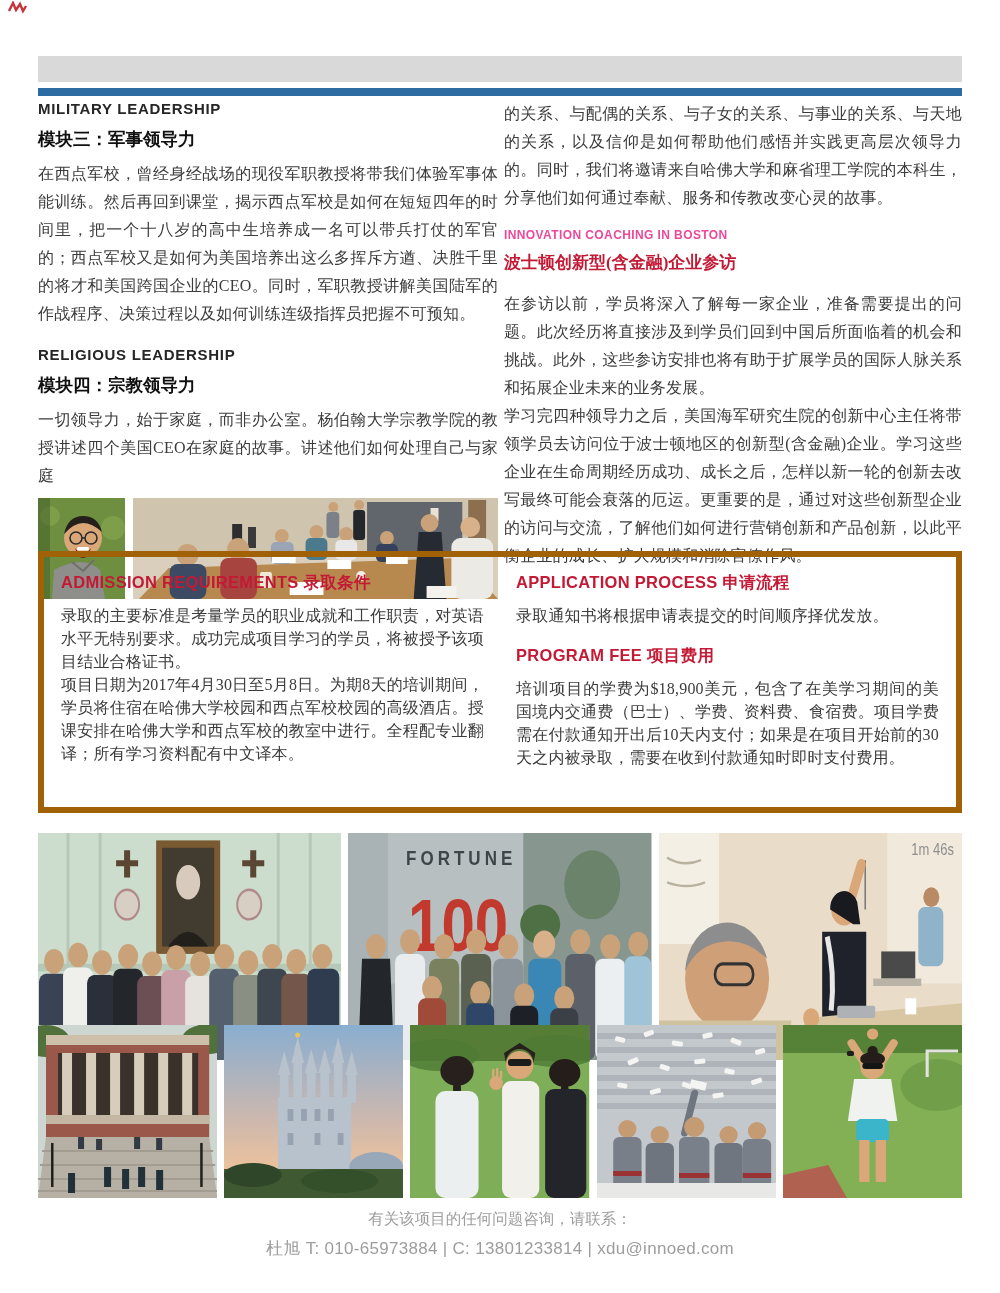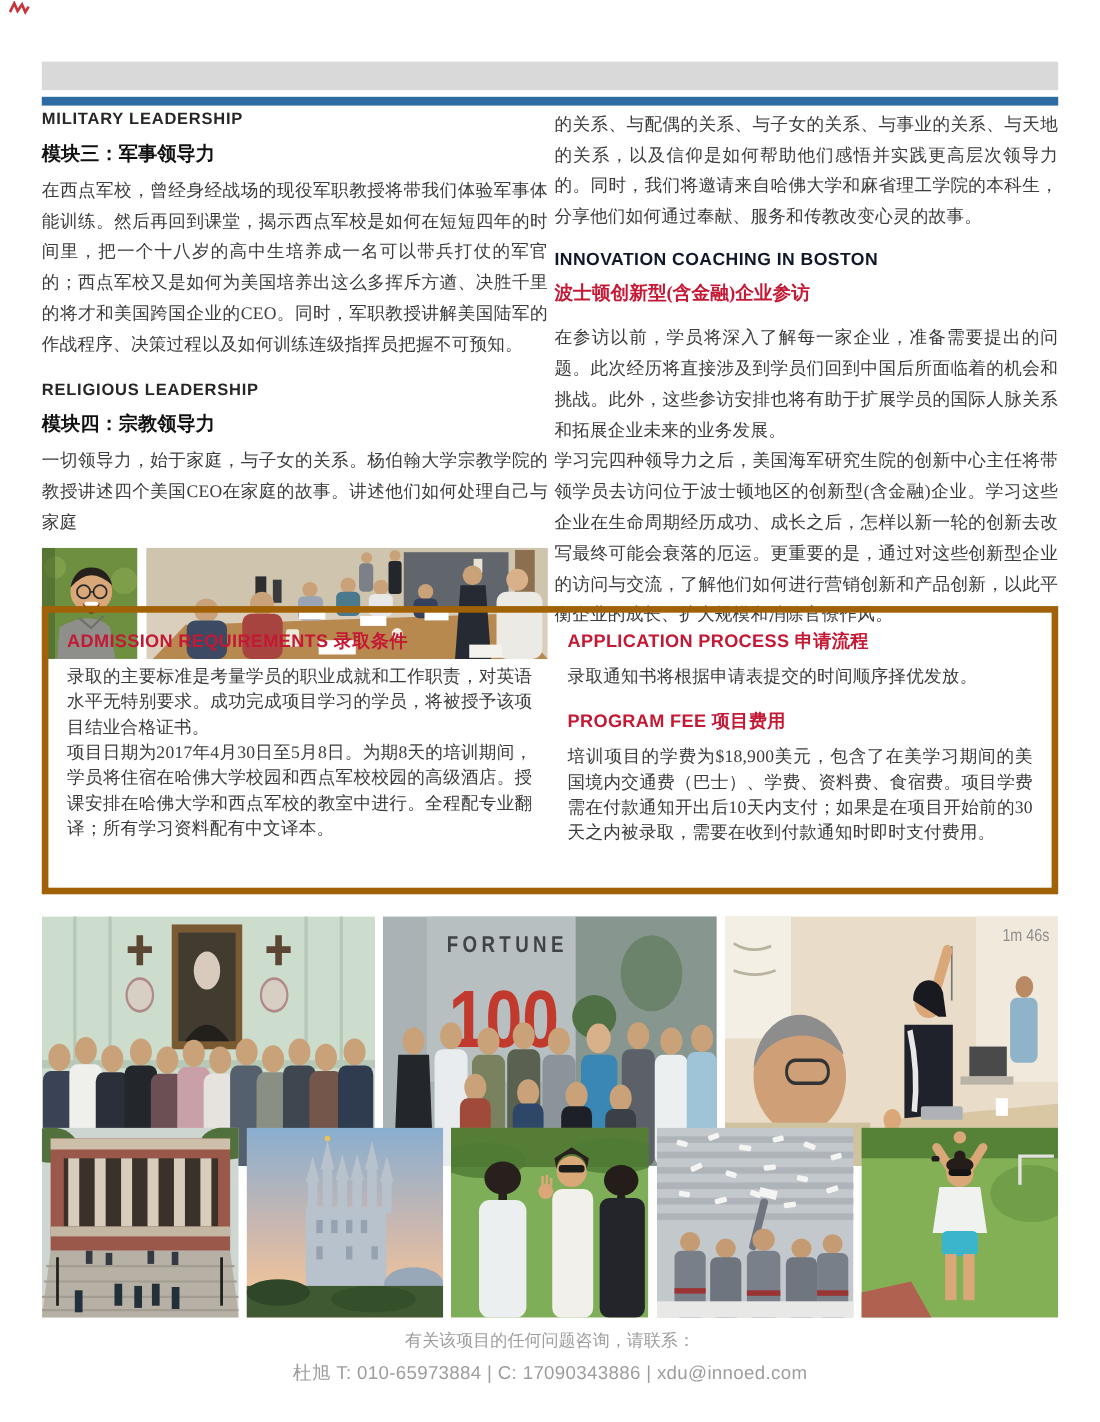--- a/index.html
+++ b/index.html
@@ -12,21 +12,21 @@
   .corner-mark{left:7px;top:1px;width:22px;height:13px;}
   .bar-gray{left:38px;top:56px;width:924px;height:26px;background:#d9d9d9;}
   .bar-blue{left:38px;top:88px;width:924px;height:8px;background:#2d6ba3;}
 
   .col{position:absolute;top:100px;}
   .col-left{left:38px;width:460px;}
   .col-right{left:504px;width:458px;}
 
   .h-en{font-weight:bold;font-size:15px;letter-spacing:.7px;color:#262626;margin:0 0 10px 0;}
   .h-zh{font-family:"Liberation Serif","DejaVu Serif",serif;font-weight:bold;font-size:17.5px;color:#101010;margin:0 0 9px 0;}
-  .h-en-red{font-weight:bold;font-size:16px;letter-spacing:.4px;color:#0f172a;margin:0 0 9px 0;}
+  .h-en-red{font-weight:bold;font-size:12px;letter-spacing:.4px;color:#ec4899;margin:0 0 9px 0;}
   .h-zh-red{font-family:"Liberation Serif","DejaVu Serif",serif;font-weight:bold;font-size:17px;color:#c41935;margin:0 0 8px 0;}
   .body-text{
     font-family:"Liberation Serif","DejaVu Serif",serif;
     font-size:16px;line-height:28px;color:#3b3b3b;text-align:justify;
     letter-spacing:.2px;margin:0;
   }
   .mt16{margin-top:16px;}
   .mt18{margin-top:18px;}
 
   .photo-row{display:flex;gap:8px;margin-top:8px;height:101px;}
@@ -66,21 +66,21 @@
 <div class="abs bar-gray"></div>
 <div class="abs bar-blue"></div>
 
 <div class="col col-left">
   <h3 class="h-en">MILITARY LEADERSHIP</h3>
   <h4 class="h-zh">模块三：军事领导力</h4>
   <p class="body-text">在西点军校，曾经身经战场的现役军职教授将带我们体验军事体能训练。然后再回到课堂，揭示西点军校是如何在短短四年的时间里，把一个十八岁的高中生培养成一名可以带兵打仗的军官的；西点军校又是如何为美国培养出这么多挥斥方遒、决胜千里的将才和美国跨国企业的CEO。同时，军职教授讲解美国陆军的作战程序、决策过程以及如何训练连级指挥员把握不可预知。</p>
 
   <h3 class="h-en mt18">RELIGIOUS LEADERSHIP</h3>
   <h4 class="h-zh">模块四：宗教领导力</h4>
-  <p class="body-text">一切领导力，始于家庭，与子女的关系。杨伯翰大学宗教学院的教授讲述四个美国CEO在家庭的故事。讲述他们如何处理自己与家庭</p>
+  <p class="body-text">一切领导力，始于家庭，而非办公室。杨伯翰大学宗教学院的教授讲述四个美国CEO在家庭的故事。讲述他们如何处理自己与家庭</p>
 
   <div class="photo-row">
     <div class="p1">
       <svg class="photo" viewBox="0 0 87 101" preserveAspectRatio="none">
         <rect width="87" height="101" fill="#6d8f3f"></rect>
         <circle cx="12" cy="18" r="10" fill="#8fae55" opacity=".5"></circle>
         <circle cx="75" cy="30" r="12" fill="#8fae55" opacity=".5"></circle>
         <circle cx="30" cy="86" r="14" fill="#82a24c" opacity=".5"></circle>
         <rect width="12" height="101" fill="#435f28" opacity=".55"></rect>
         <path d="M16 72 q29 -16 46 0 l5 29 h-53 z" fill="#8e8e8a"></path>
@@ -445,14 +445,14 @@
       <path d="M69 54 h36 l6 42 h-48 z" fill="#f0f2f0"></path>
       <rect x="71" y="94" width="32" height="23" rx="5" fill="#3bb5c9"></rect>
       <rect x="74" y="115" width="10" height="42" fill="#d9a778"></rect>
       <rect x="90" y="115" width="10" height="42" fill="#d9a778"></rect>
     </svg>
   </div>
 </div>
 
 <div class="footer">
   <p class="footer-line1">有关该项目的任何问题咨询，请联系：</p>
-  <p class="footer-line2">杜旭   T: 010-65973884  |   C: 17090343886   |   xdu@innoed.com</p>
+  <p class="footer-line2">杜旭   T: 010-65973884  |   C: 13801233814   |   xdu@innoed.com</p>
 </div>
 
 </body></html>

